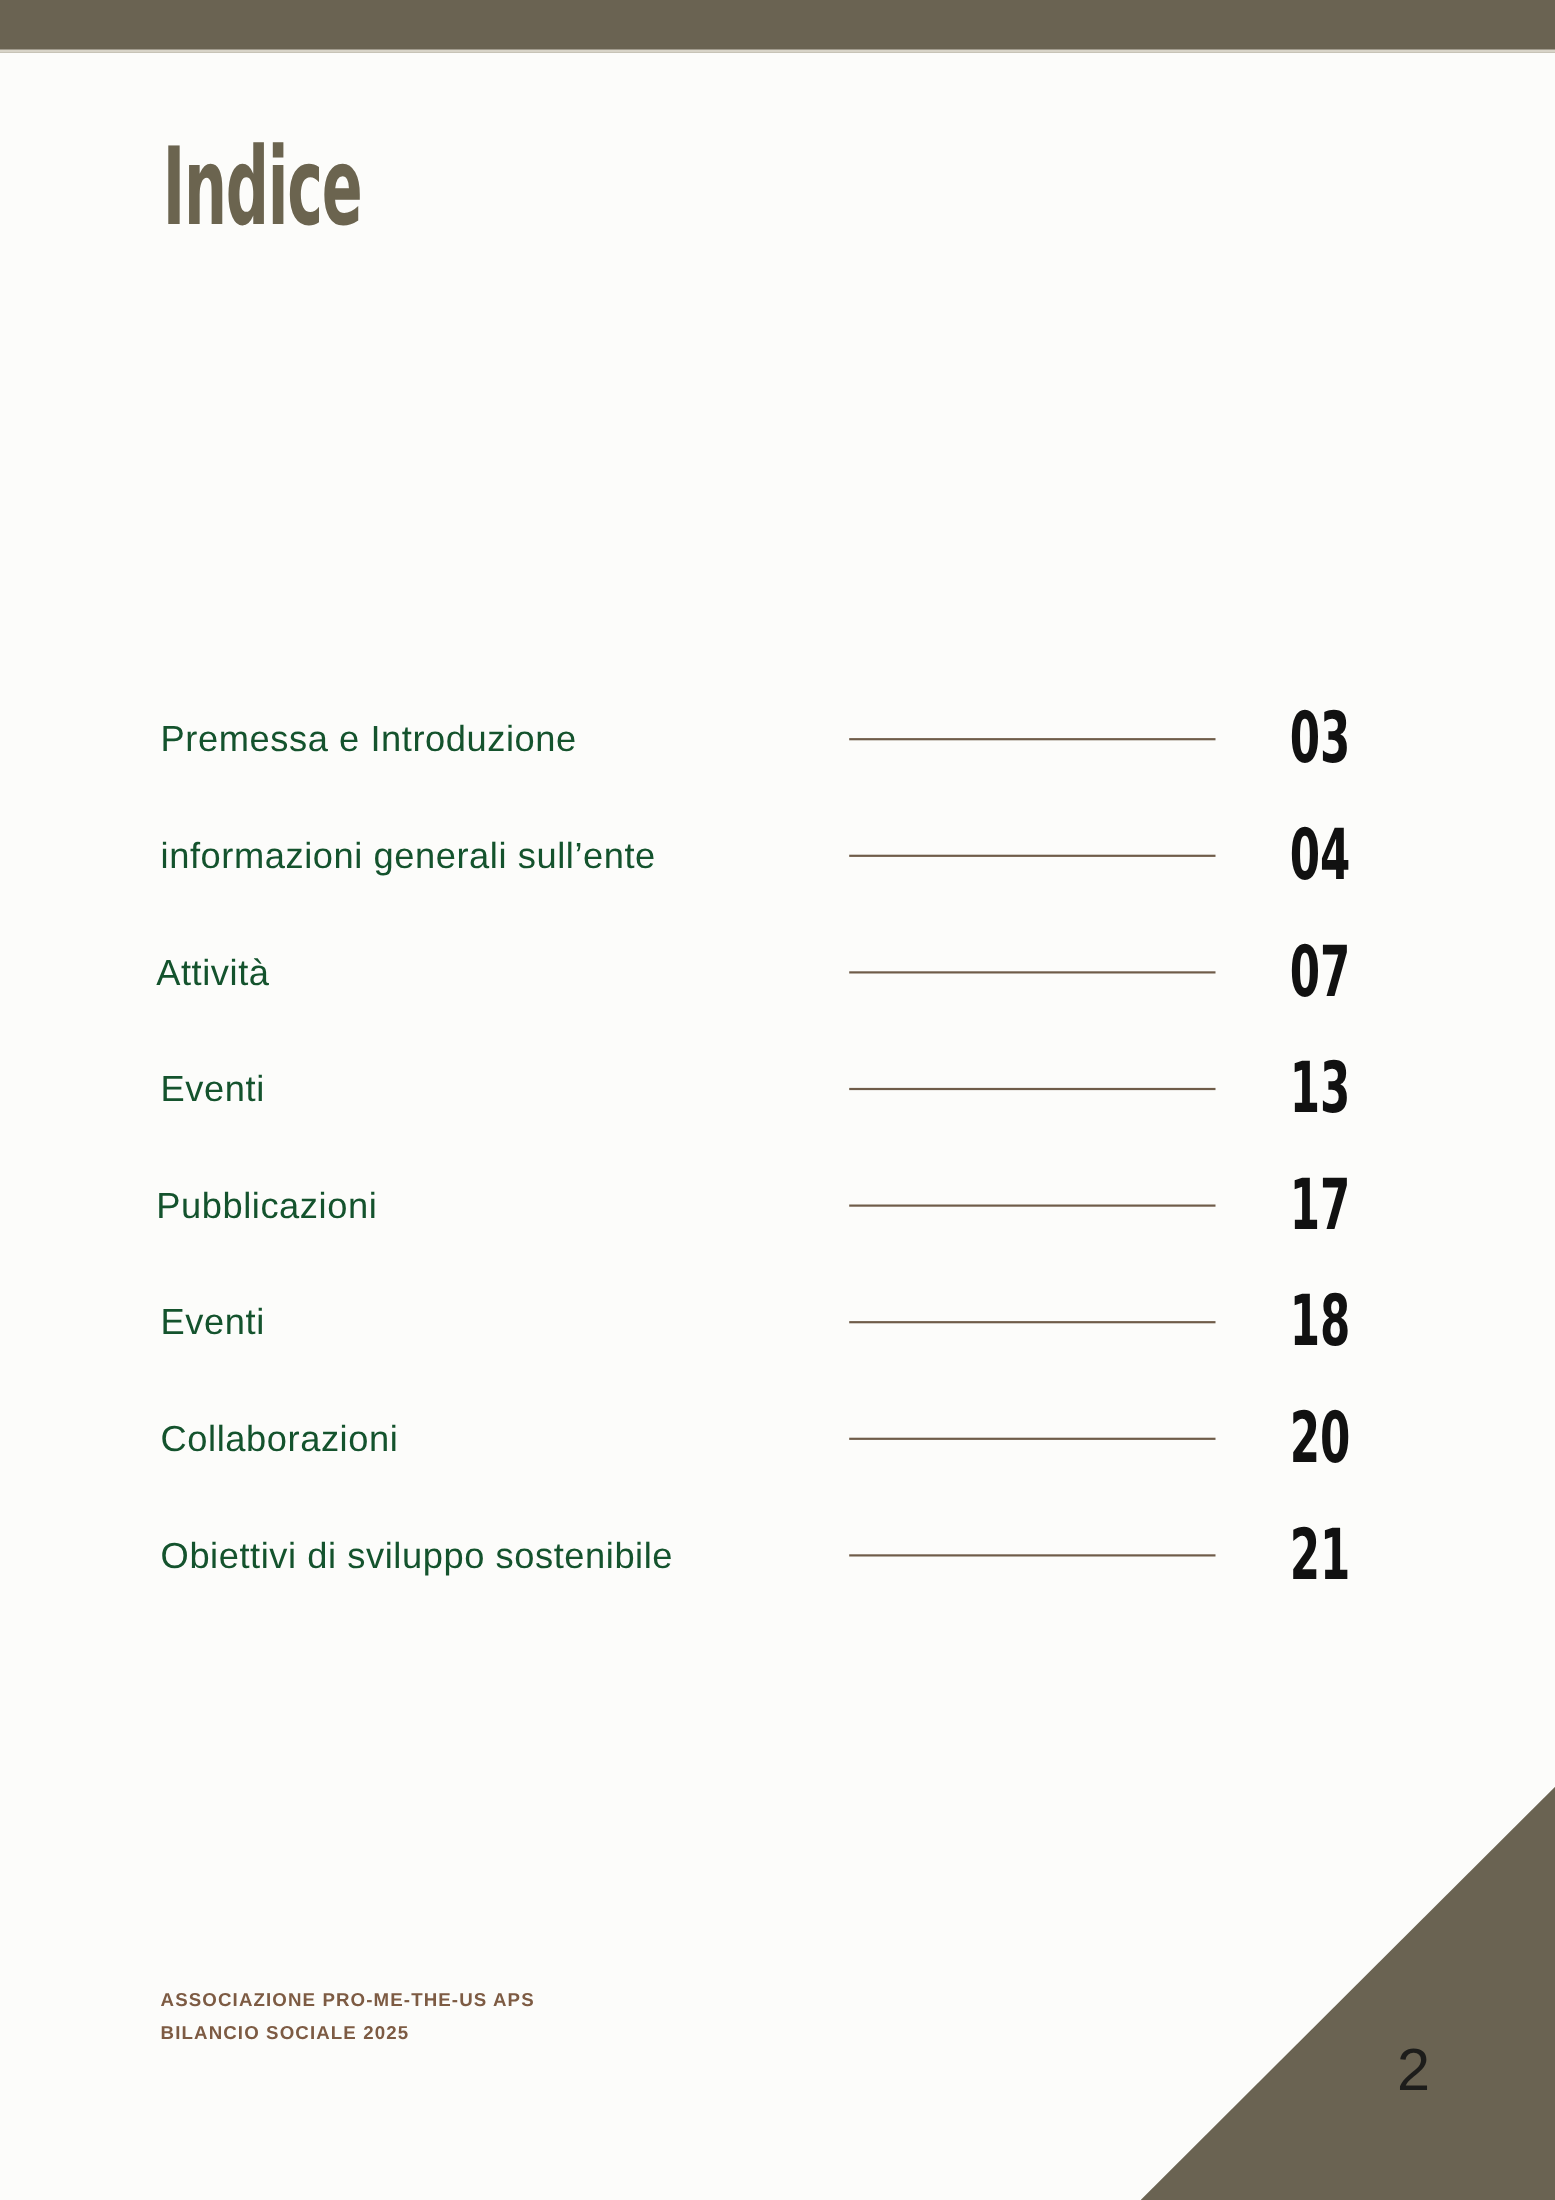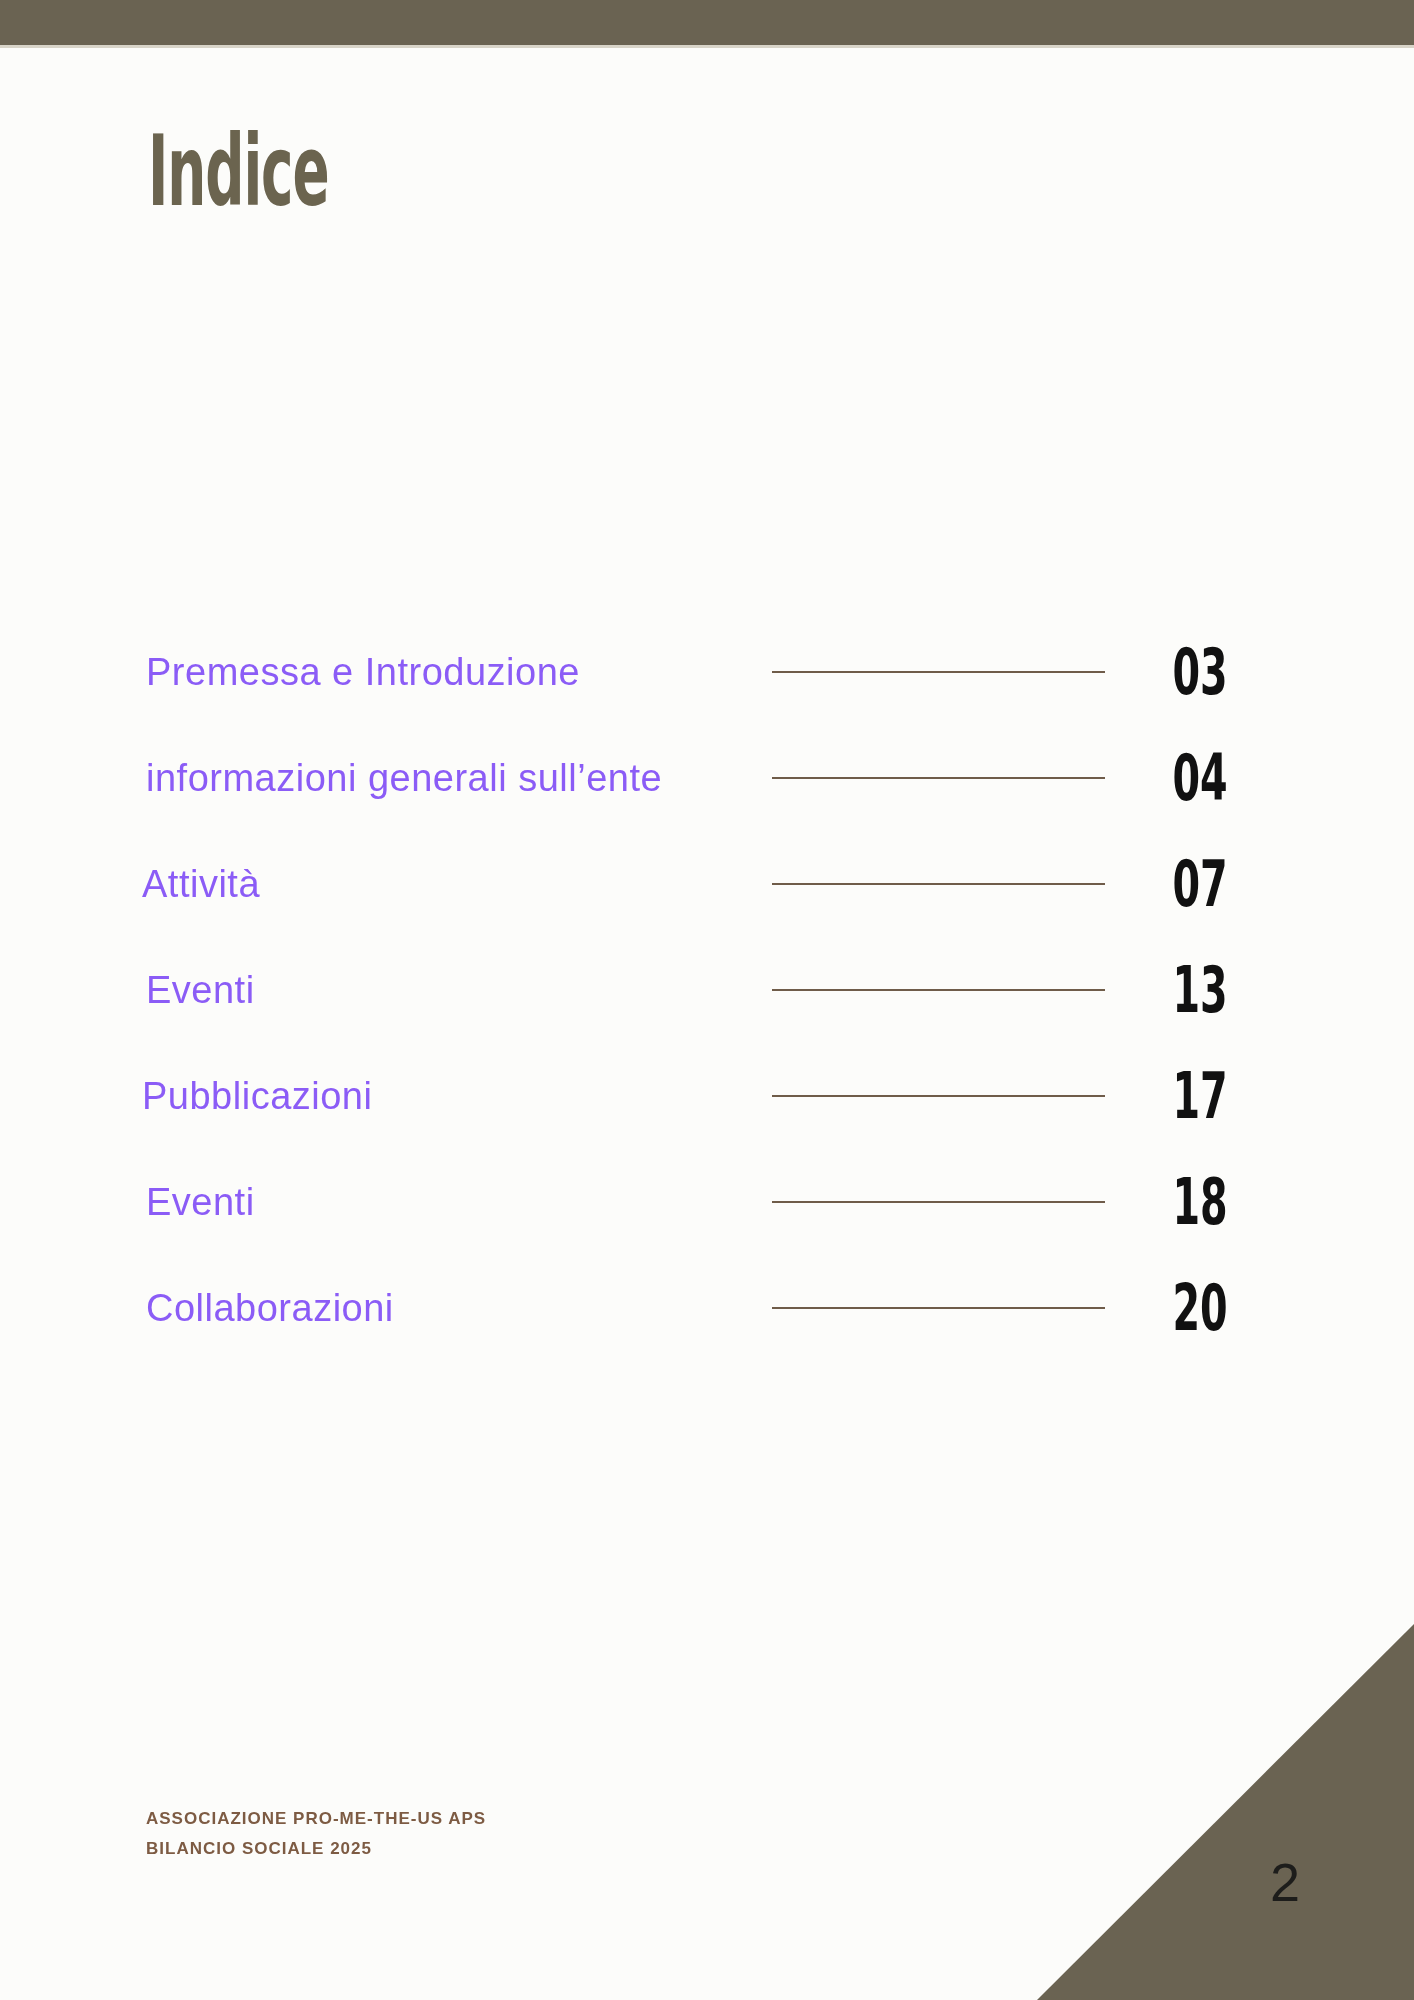--- a/index.html
+++ b/index.html
@@ -46,24 +46,24 @@
   }
   .toc-row {
     position: relative;
     height: 106px;
   }
   .toc-label {
     position: absolute;
     left: 146px;
     top: 50%;
     transform: translateY(-50%);
-    font-size: 38px;
+    font-size: 33px;
     font-weight: 400;
     letter-spacing: 0.5px;
-    color: #8b5cf6;
+    color: #14532d;
     white-space: nowrap;
     max-width: 640px;
     text-align: right;
   }
   .toc-row.indent .toc-label { left: 142px; }
   .toc-line {
     position: absolute;
     left: 772px;
     width: 333px;
     top: calc(50% - 1px);
@@ -164,20 +164,25 @@
       <span class="toc-page">18</span>
     </div>
 
 
     <div class="toc-row">
       <span class="toc-label">Collaborazioni</span>
       <div class="toc-line"></div>
       <span class="toc-page">20</span>
     </div>
 
+    <div class="toc-row">
+      <span class="toc-label">Obiettivi di sviluppo sostenibile</span>
+      <div class="toc-line"></div>
+      <span class="toc-page">21</span>
+    </div>
   </div>
 
   <div class="footer">
     <div>ASSOCIAZIONE PRO-ME-THE-US APS</div>
     <div>BILANCIO SOCIALE 2025</div>
   </div>
 
   <div class="corner-triangle"></div>
   <div class="corner-page-number">2</div>
 

